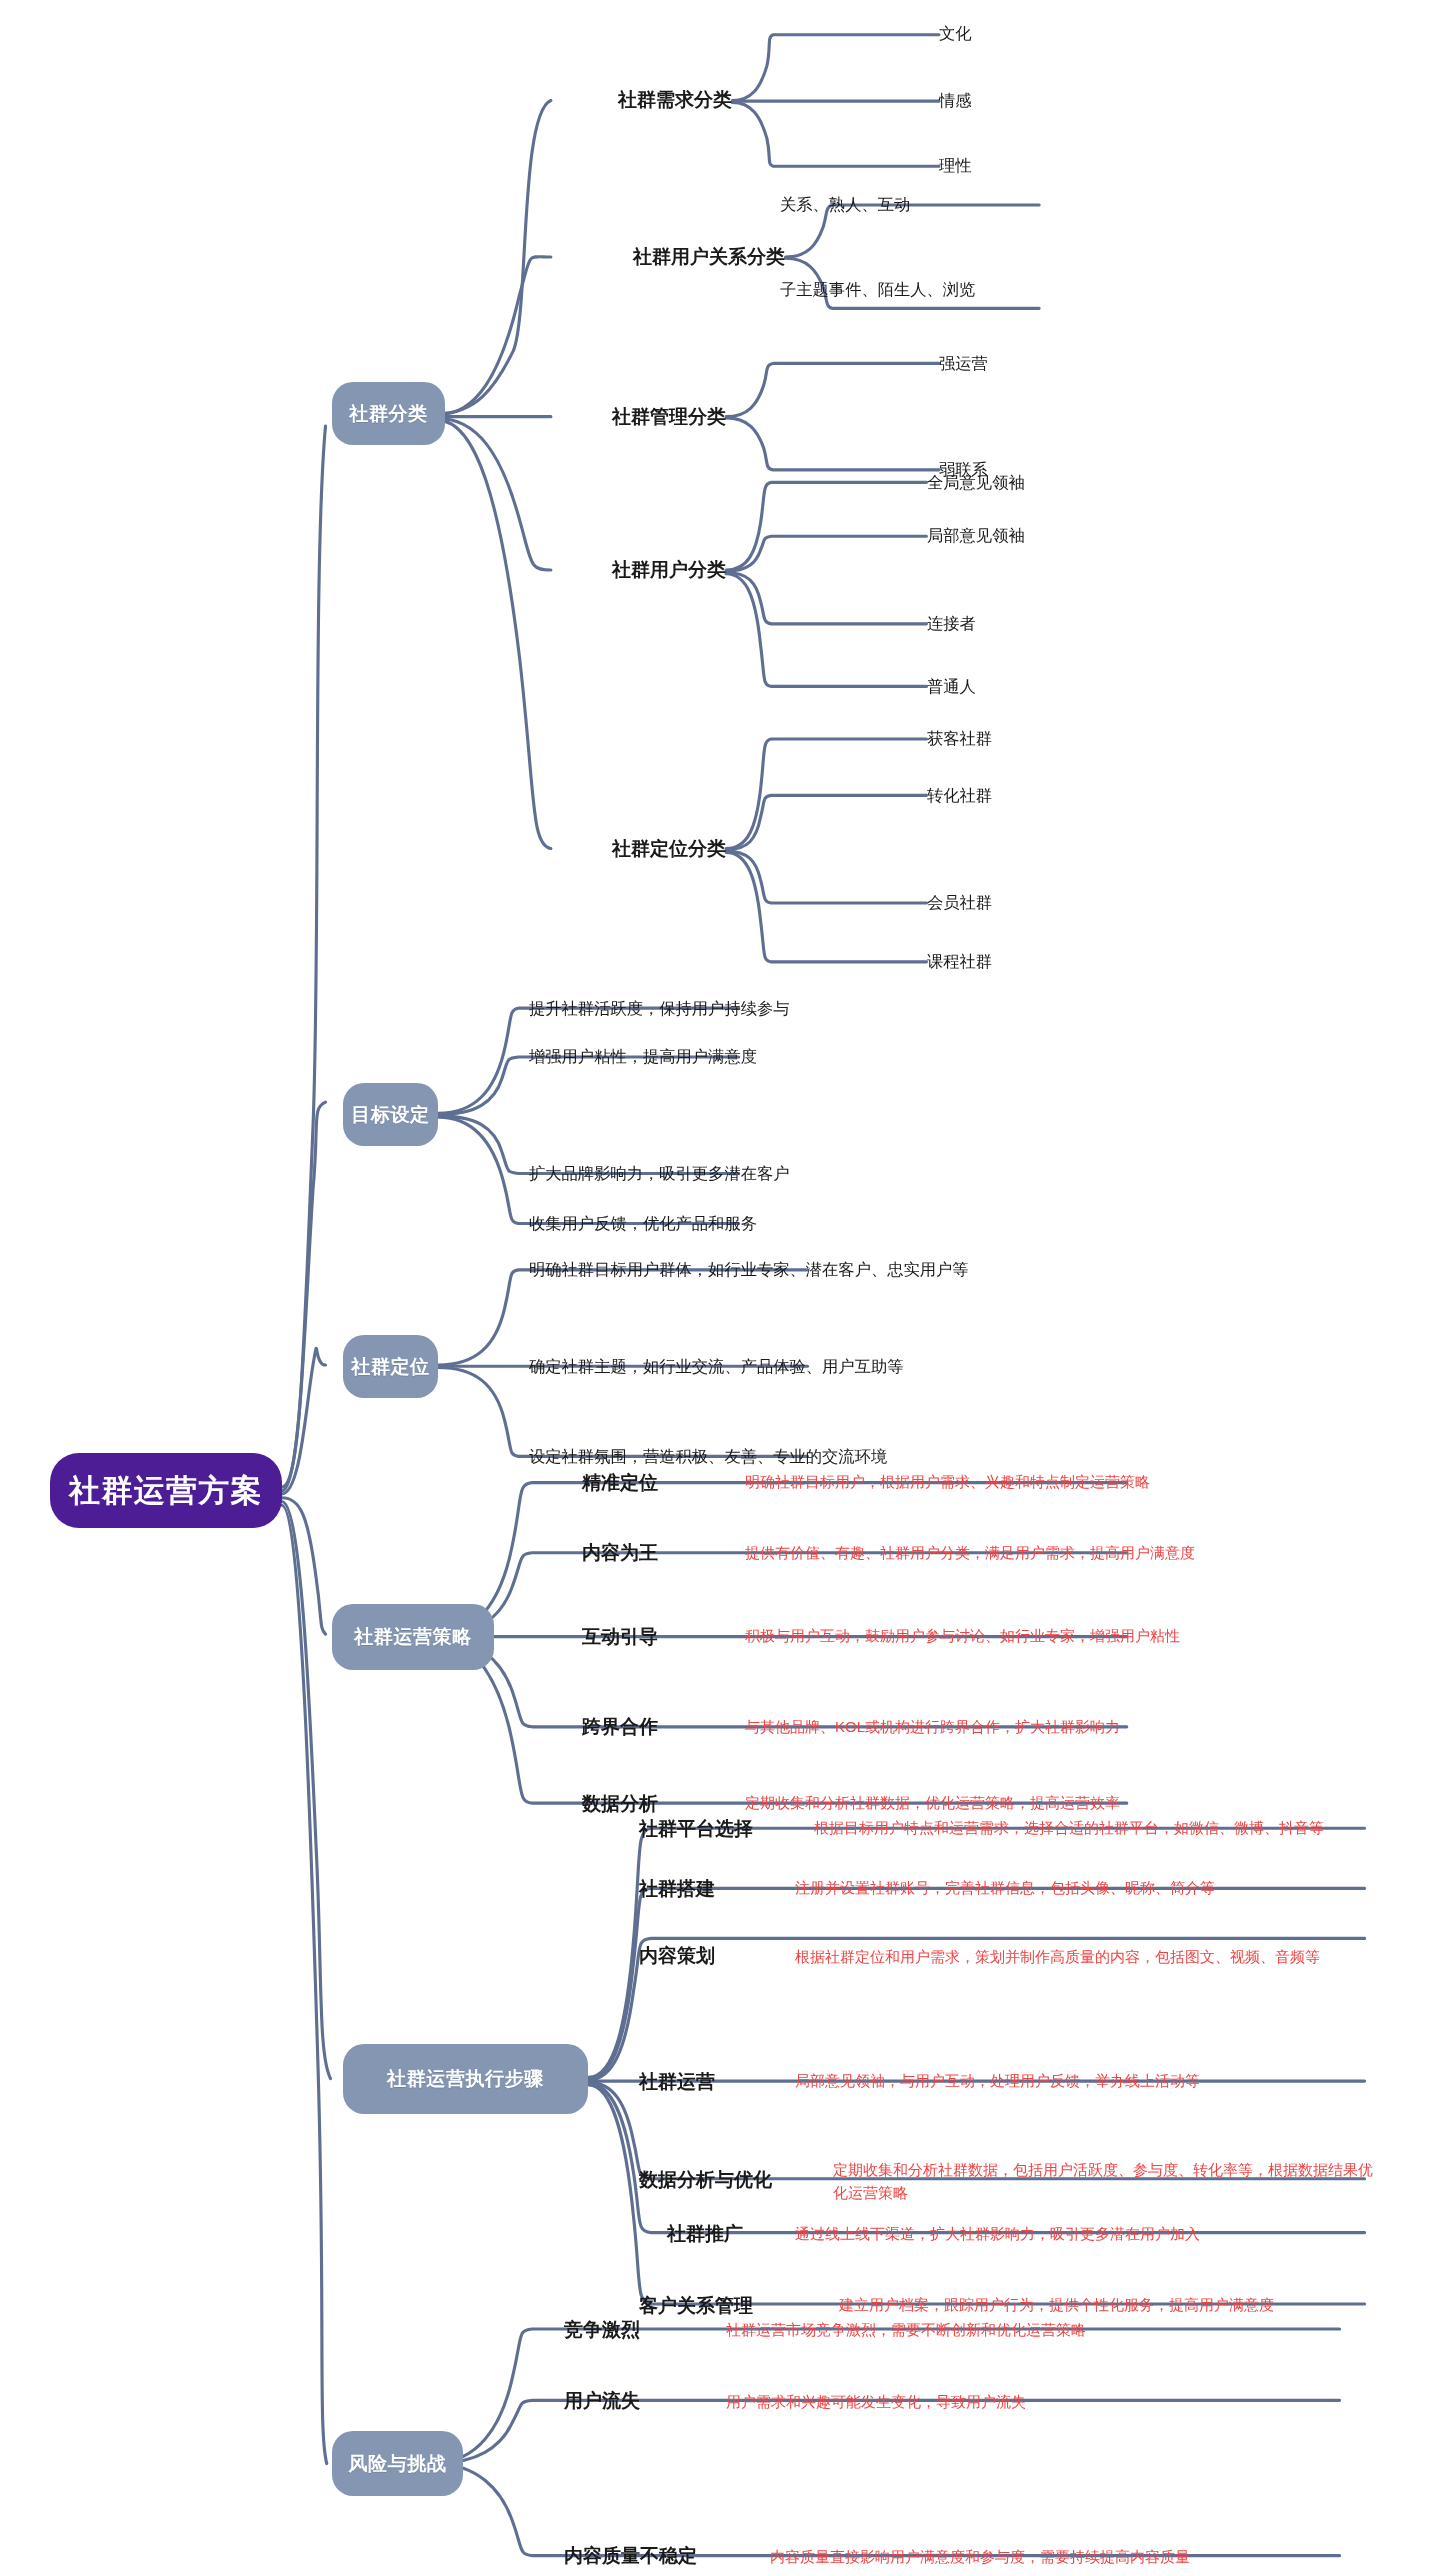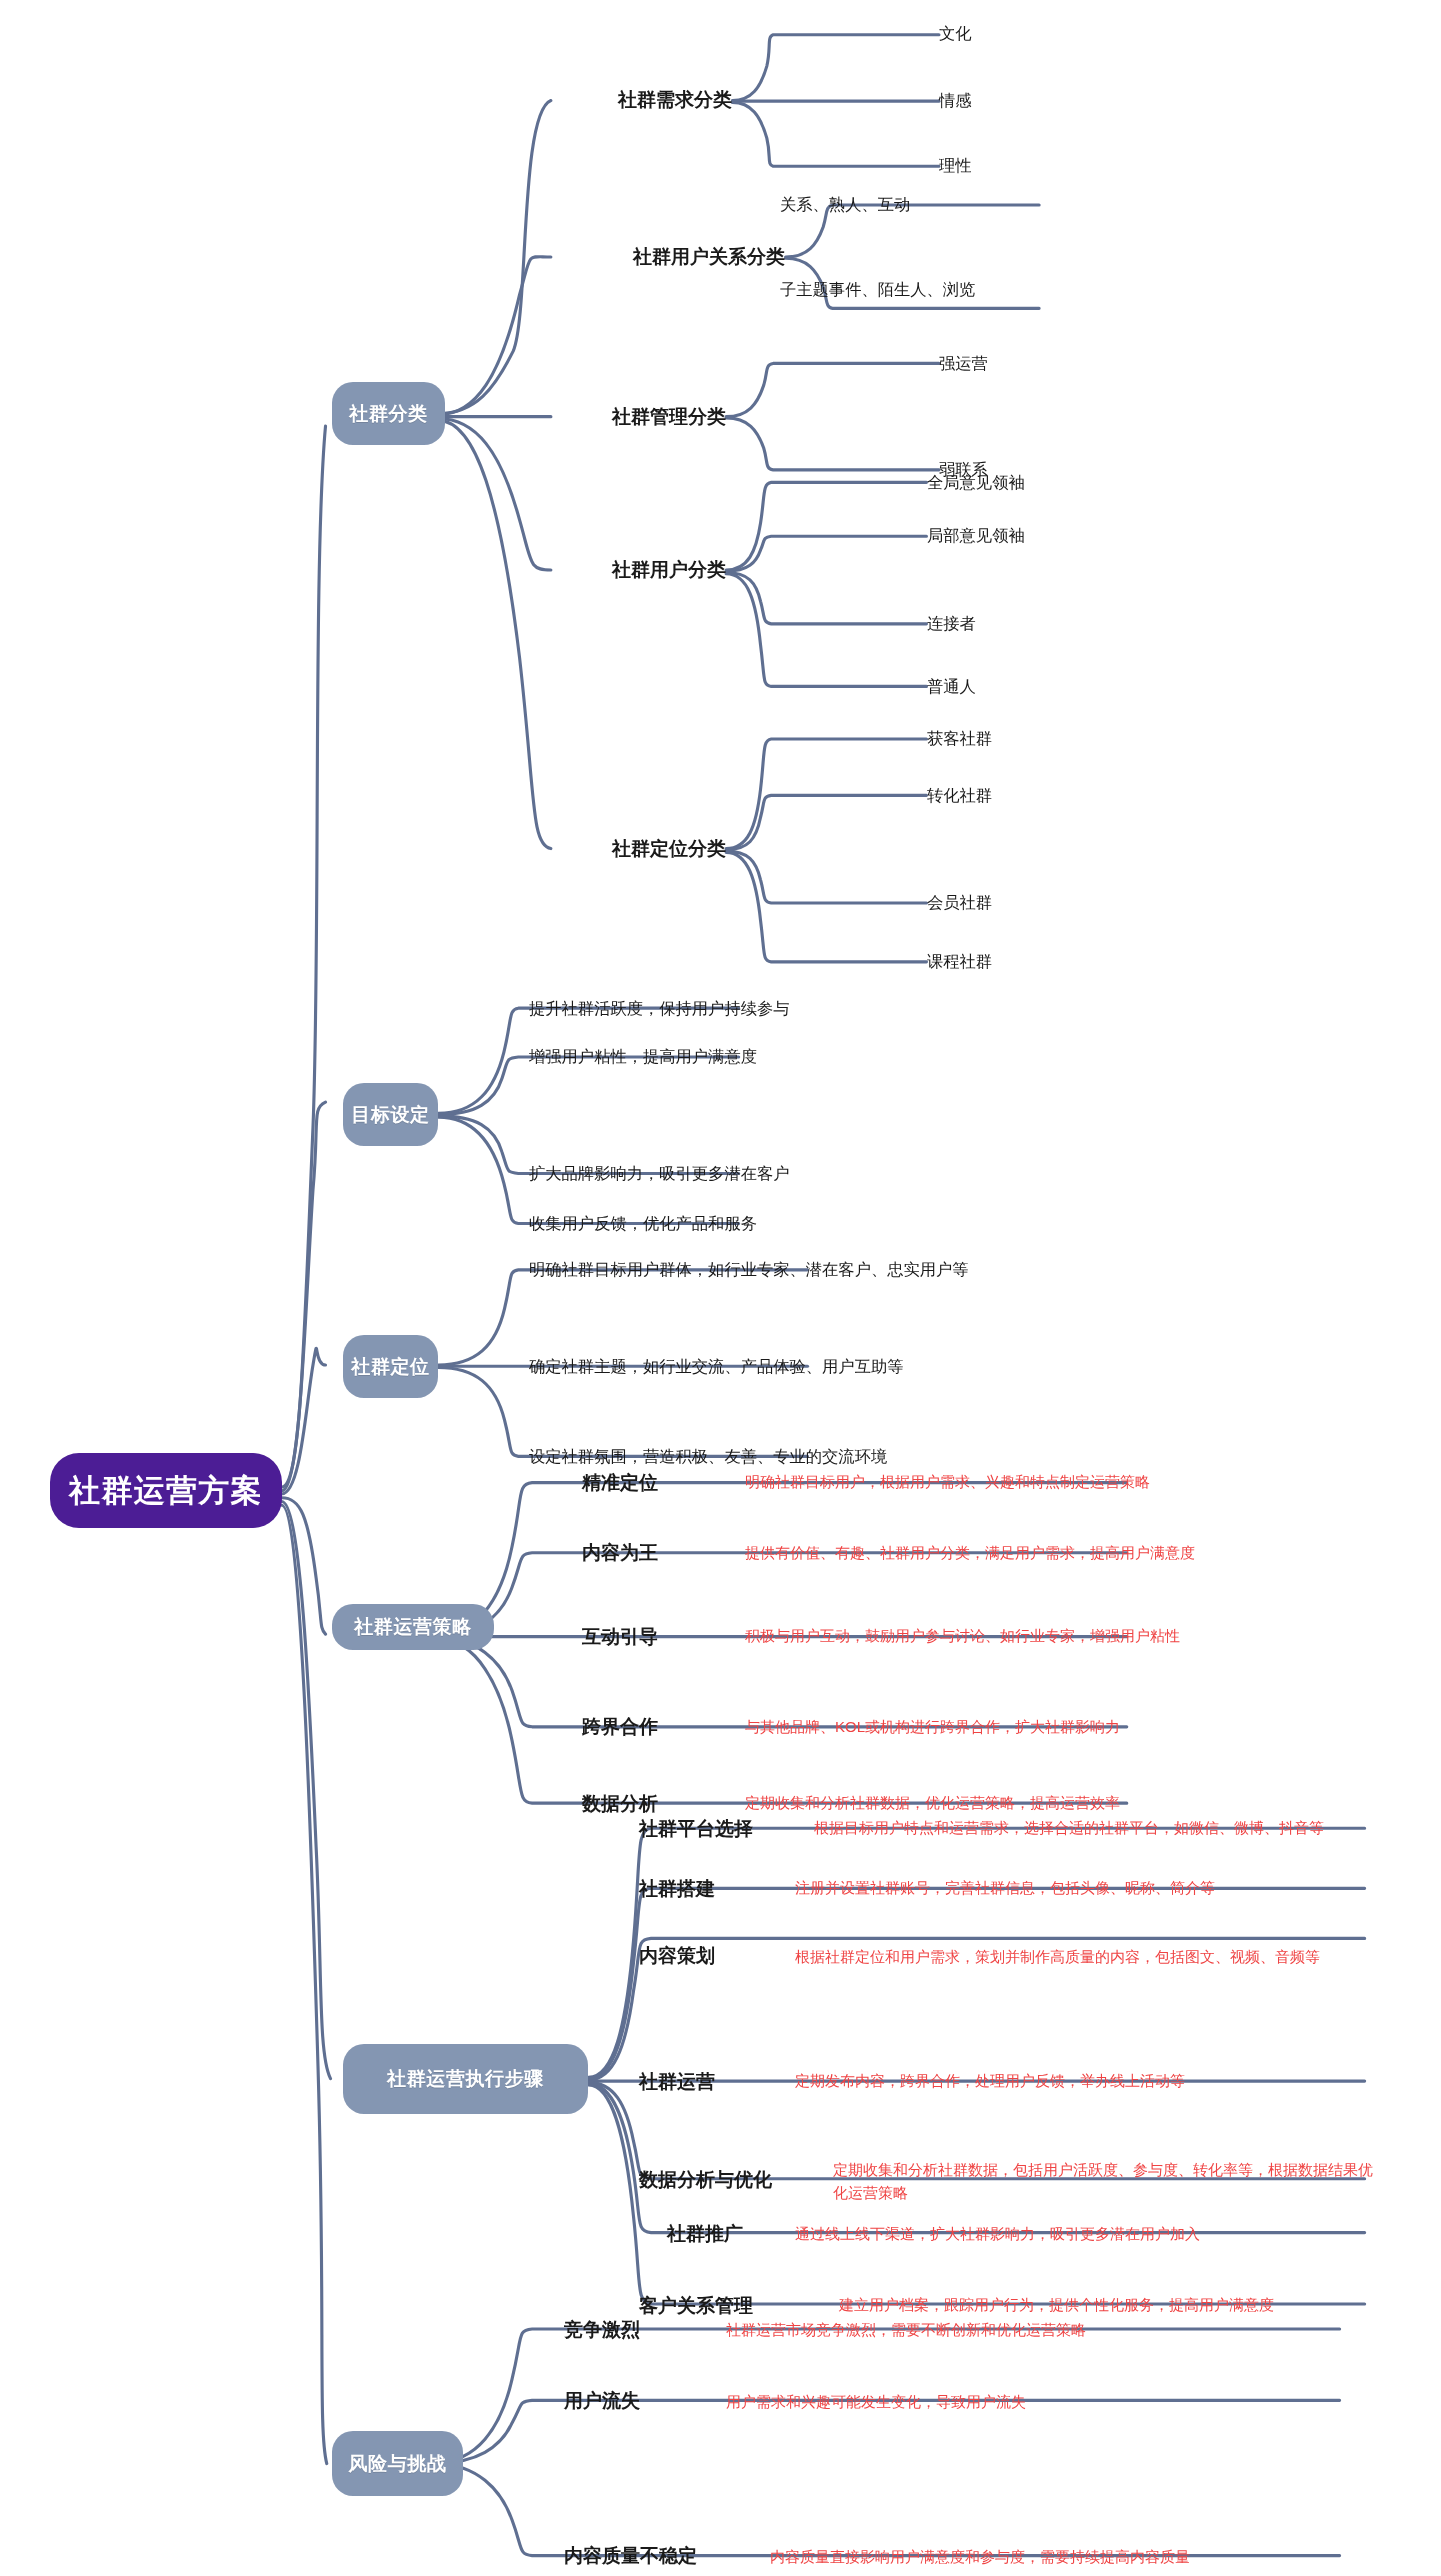--- a/index.html
+++ b/index.html
@@ -205,21 +205,21 @@
   <div class="node leaf" style="left:529px;top:1252px;width:689px;height:35px;">
     <span>明确社群目标用户群体，如行业专家、潜在客户、忠实用户等</span>
   </div>
   <div class="node leaf" style="left:529px;top:1349px;width:689px;height:35px;">
     <span>确定社群主题，如行业交流、产品体验、用户互助等</span>
   </div>
   <div class="node leaf" style="left:529px;top:1439px;width:689px;height:35px;">
     <span>设定社群氛围，营造积极、友善、专业的交流环境</span>
   </div>
 
-  <div class="node lvl1" style="left:332px;top:1604px;width:162px;height:46px;">
+  <div class="node lvl1" style="left:332px;top:1604px;width:162px;height:66px;">
     <span>社群运营策略</span>
   </div>
 
   <div class="node lvl2" style="left:582px;top:1465px;width:144px;height:35px;">
     <span>精准定位</span>
   </div>
   <div class="node desc" style="left:745px;top:1466px;width:664px;height:33px;">
     <span>明确社群目标用户，根据用户需求、兴趣和特点制定运营策略</span>
   </div>
 
@@ -273,21 +273,21 @@
     <span>内容策划</span>
   </div>
   <div class="node desc" style="left:795px;top:1921px;width:557px;height:73px;">
     <span>根据社群定位和用户需求，策划并制作高质量的内容，包括图文、视频、音频等</span>
   </div>
 
   <div class="node lvl2" style="left:639px;top:2063px;width:188px;height:38px;">
     <span>社群运营</span>
   </div>
   <div class="node desc" style="left:795px;top:2065px;width:614px;height:33px;">
-    <span>定期发布内容，跨界合作，处理用户反馈，举办线上活动等</span>
+    <span>局部意见领袖，与用户互动，处理用户反馈，举办线上活动等</span>
   </div>
 
   <div class="node lvl2" style="left:639px;top:2161px;width:213px;height:38px;">
     <span>数据分析与优化</span>
   </div>
   <div class="node desc" style="left:833px;top:2145px;width:551px;height:73px;">
     <span>定期收集和分析社群数据，包括用户活跃度、参与度、转化率等，根据数据结果优化运营策略</span>
   </div>
 
   <div class="node lvl2" style="left:639px;top:2215px;width:188px;height:38px;padding-left:28px;">

